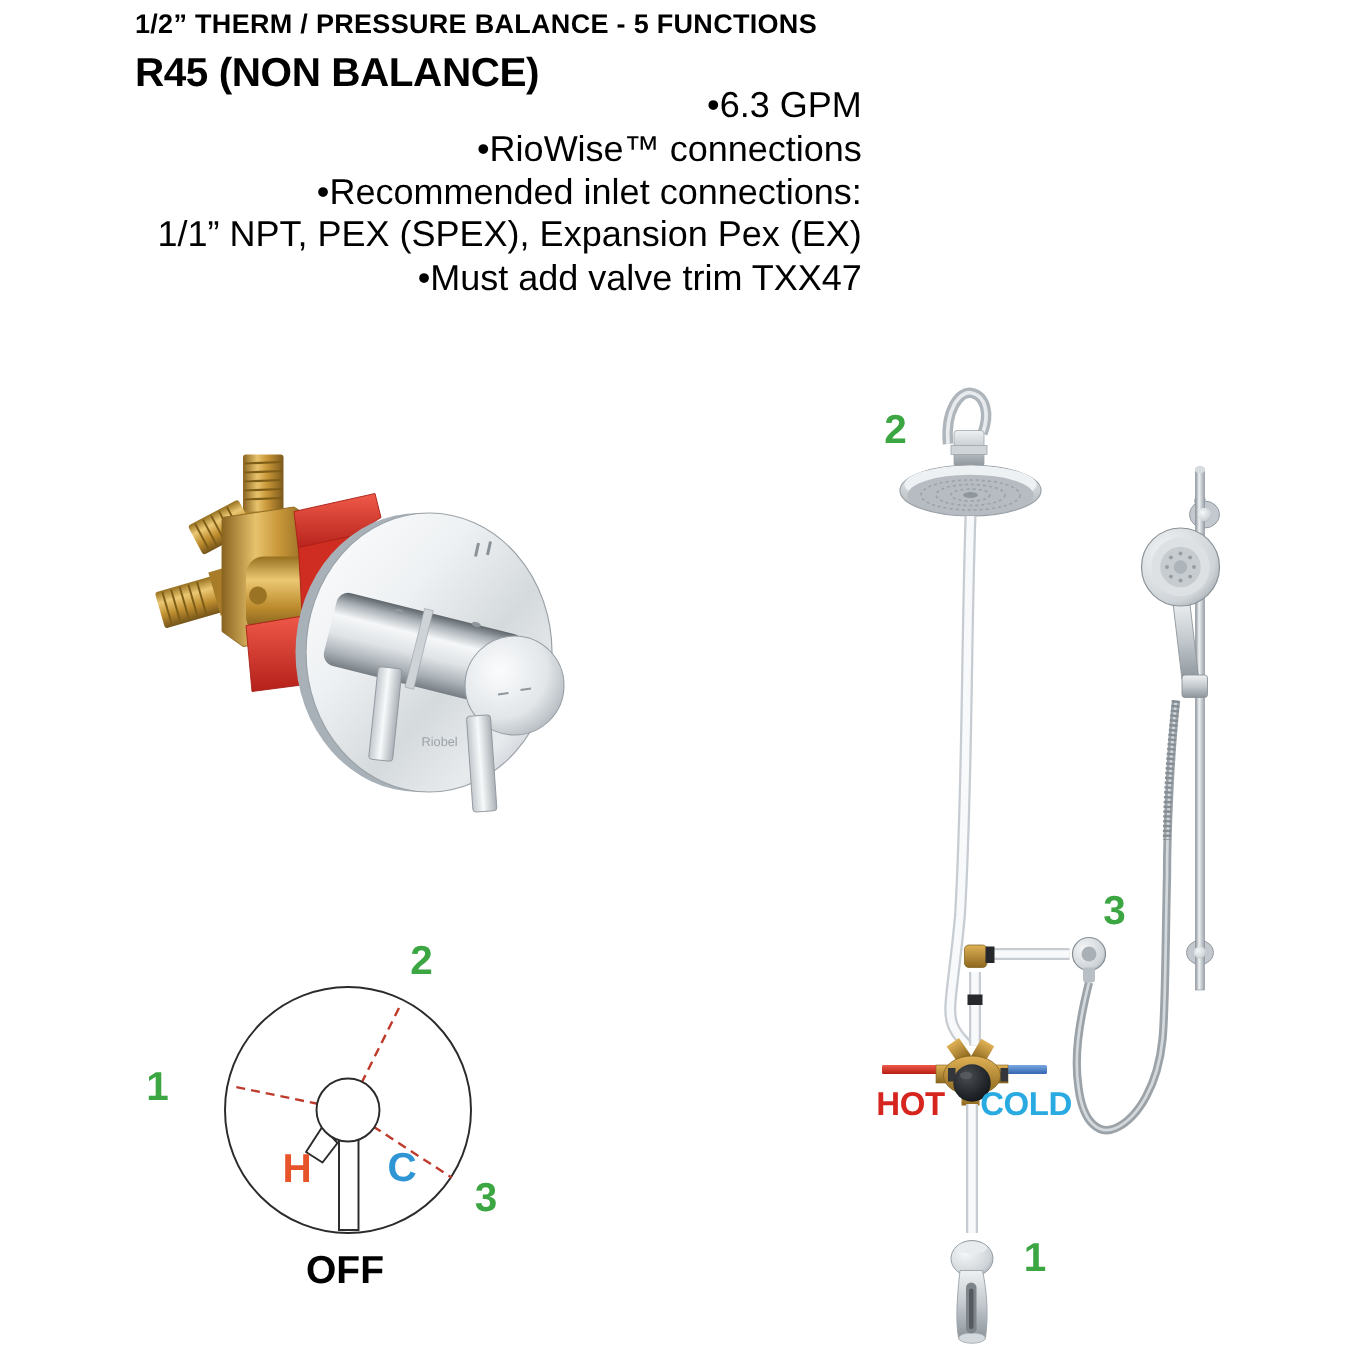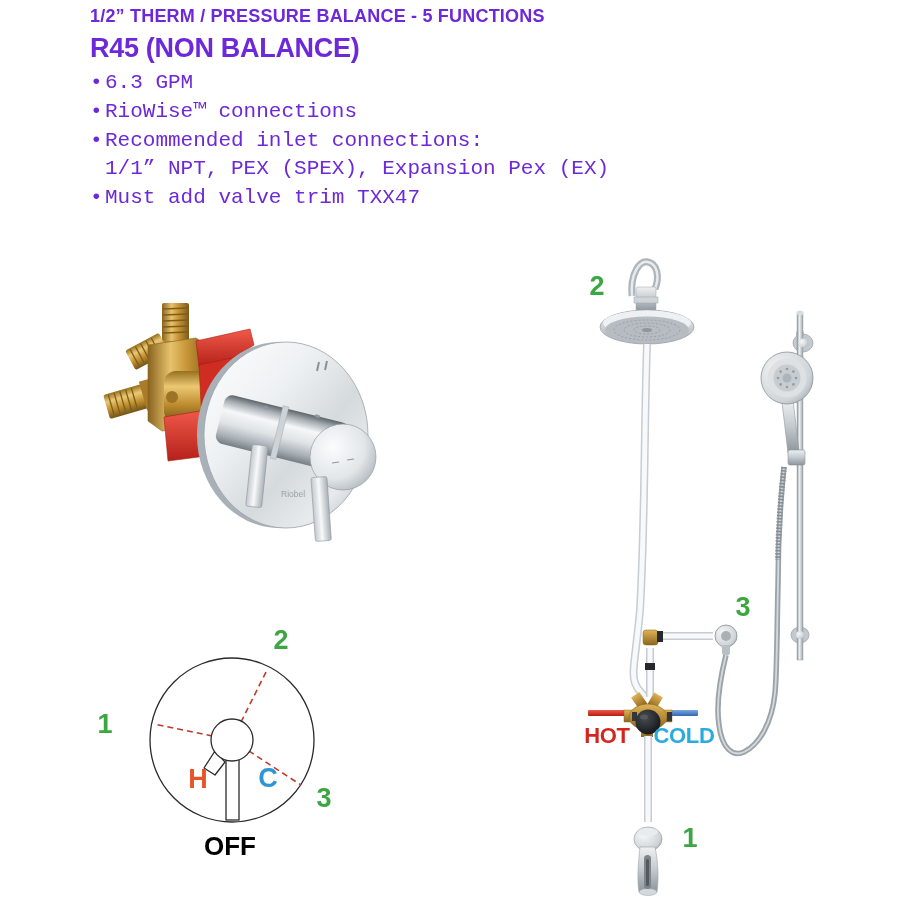--- a/index.html
+++ b/index.html
@@ -1,21 +1,21 @@
 <!DOCTYPE html>
 <html><head>
 <meta charset="utf-8">
 <style>
   html,body{margin:0;padding:0;background:#fff;}
   .canvas{position:relative;width:880px;height:900px;background:#ffffff;overflow:hidden;
-          font-family:"Liberation Sans", sans-serif;color:#6d28d9;}
+          font-family:"Liberation Sans", sans-serif;color:#000000;text-align:right;}
   .hdr-category{position:absolute;left:90px;top:6px;font-size:18px;font-weight:bold;letter-spacing:0.2px;white-space:nowrap;}
   .hdr-model{position:absolute;left:90px;top:33px;font-size:27px;font-weight:bold;letter-spacing:-0.3px;white-space:nowrap;}
-  .features{position:absolute;left:90px;top:69px;list-style:none;margin:0;padding:0;
-            font-size:21px;line-height:28.8px;font-family:Liberation Mono, monospace;}
+  .features{position:absolute;left:90px;top:57px;list-style:none;margin:0;padding:0;
+            font-size:24px;line-height:28.8px;}
   .features li{white-space:nowrap;}
   .features .mk{display:inline-block;width:15px;}
   svg{position:absolute;}
   svg text{font-family:"Liberation Sans", sans-serif;}
   .num-label{font-size:27px;font-weight:bold;}
   .hotcold{font-size:22px;font-weight:bold;letter-spacing:-0.3px;}
 </style>
 </head>
 <body>
 

